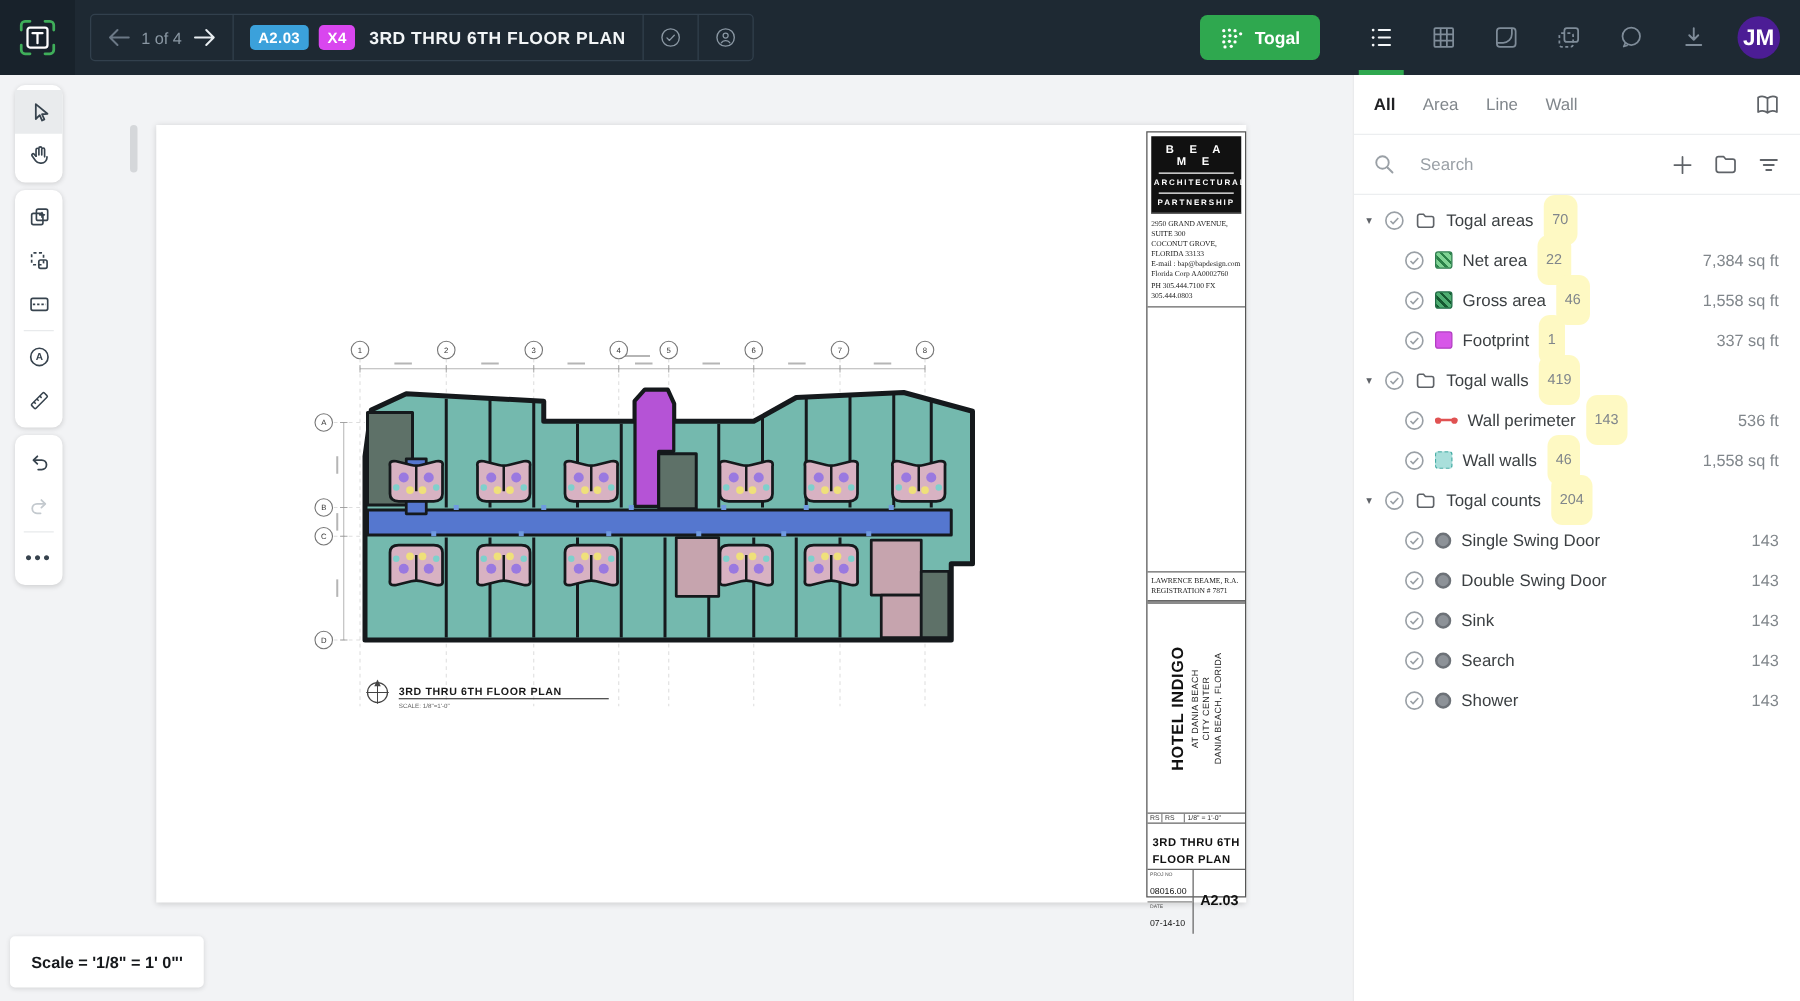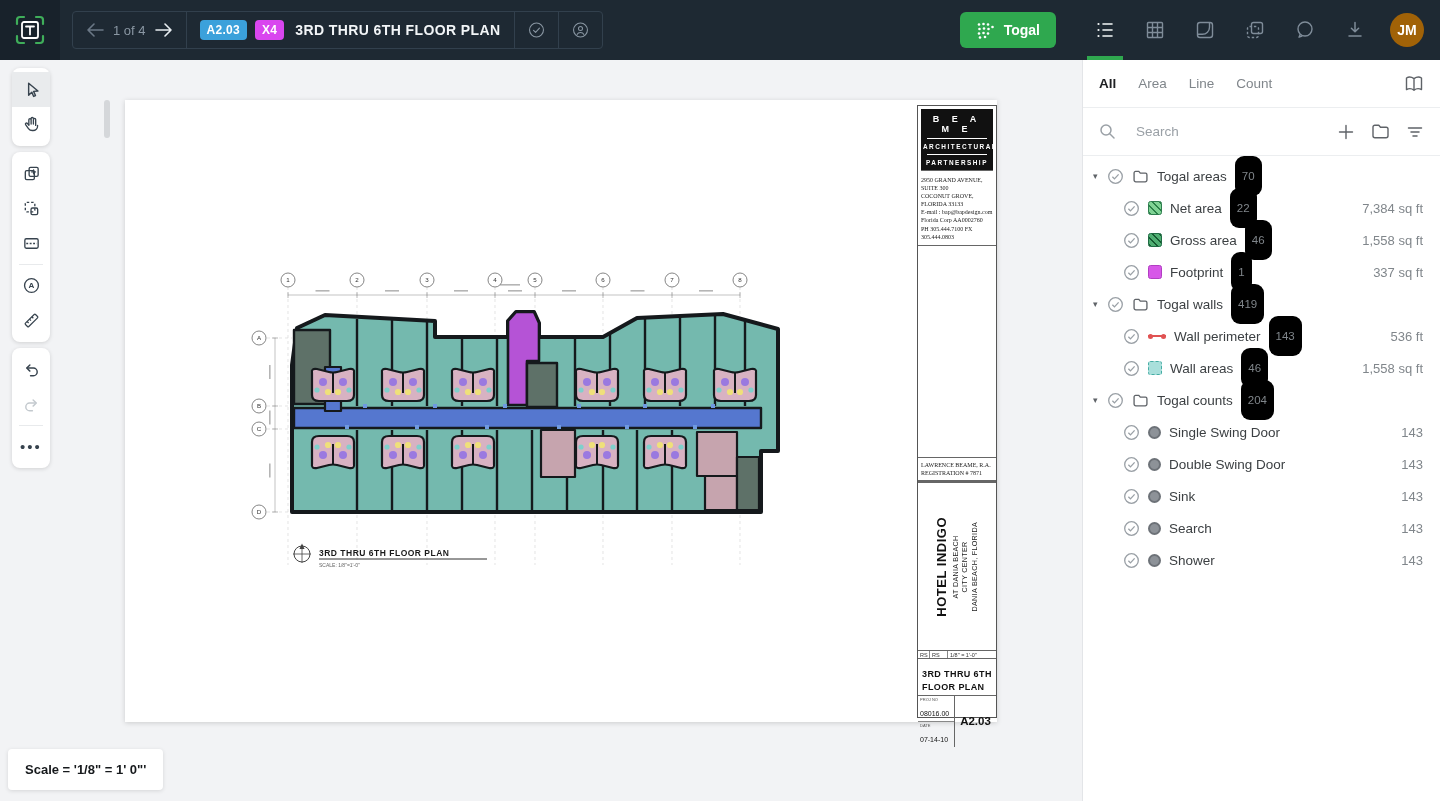--- a/index.html
+++ b/index.html
@@ -17,21 +17,21 @@
   .badge-sheet { background:#3ba1db; }
   .badge-mult { background:#d946ef; margin-left:8px; }
   .doc-title { color:#f2f5f7; font-size:14px; font-weight:bold; letter-spacing:.4px; margin-left:11px; white-space:nowrap; }
   .icon-cell { width:44px; justify-content:center; }
   .tb-right { margin-left:auto; display:flex; align-items:center; height:60px; }
   .togal-btn { background:#2fa84f; border:none; color:#fff; height:36px; border-radius:6px; display:flex; align-items:center; gap:9px; padding:0 16px; font-size:14px; font-weight:bold; font-family:inherit; cursor:pointer;text-align:center; }
   .tb-icons { display:flex; align-items:center; margin-left:24px; }
   .tb-icon { width:50px; height:60px; display:flex; align-items:center; justify-content:center; color:#7f8c99; position:relative; cursor:pointer; }
   .tb-icon.active { color:#f4f7f9; }
   .tb-icon.active::after { content:""; position:absolute; bottom:0; left:7px; width:36px; height:4px; background:#2fa84f; }
-  .avatar { width:34px; height:34px; border-radius:50%; background:#a16207; color:#fff; font-size:14px; font-weight:bold; display:flex; align-items:center; justify-content:center; margin:0 16px 0 10px; }
+  .avatar { width:34px; height:34px; border-radius:50%; background:#4c1d95; color:#fff; font-size:18px; font-weight:bold; display:flex; align-items:center; justify-content:center; margin:0 16px 0 10px; }
 
   
   .canvas { position:absolute; top:60px; left:0; width:1082px; height:741px; background:#f2f3f5; overflow:hidden; }
   .canvas-scroll-thumb { position:absolute; left:104px; top:40px; width:6px; height:38px; background:#d5d7da; border-radius:3px; }
   .page { position:absolute; left:125px; top:40px; width:872px; height:622px; background:#fff; box-shadow:0 1px 5px rgba(0,0,0,.16); }
 
   
   .tool-panel { position:absolute; left:12px; width:38px; background:#fff; border-radius:8px; box-shadow:0 1px 4px rgba(0,0,0,.14); padding:4px 0; z-index:30; }
   .tp1 { top:8px; } .tp2 { top:92px; } .tp3 { top:288px; }
   .tool-btn { width:38px; height:35px; display:flex; align-items:center; justify-content:center; color:#37434e; cursor:pointer; }
@@ -84,21 +84,21 @@
   .sr-icon { color:#5f6368; display:flex; margin-left:16px; cursor:pointer; }
   .mag { color:#9aa0a6; display:flex; }
   .tree { padding-top:4px; }
   .tree-section, .tree-row { height:32px; display:flex; align-items:center; font-size:13.5px; color:#3c4043; cursor:pointer; }
   .tree-section { padding-left:10px; }
   .tree-row { padding-left:40px; }
   .caret { width:14px; font-size:9px; color:#5f6368; }
   .ck { width:17px; height:17px; stroke:#9aa0a6; fill:none; stroke-width:1.4; flex:0 0 auto; }
   .fd { width:17px; height:17px; stroke:#5f6368; fill:none; stroke-width:1.4; margin-left:8px; flex:0 0 auto; }
   .tree .lbl { margin-left:8px; white-space:nowrap; }
-  .pill { margin-left:8px; background:#000000; color:#80868b; border-radius:9px; font-size:11.5px; padding:14px 7px; }
+  .pill { margin-left:8px; background:#fef9c3; color:#80868b; border-radius:9px; font-size:11.5px; padding:14px 7px; }
   .val { margin-left:auto; padding-right:17px; color:#80868b; font-size:13px; }
   .swatch { width:14px; height:14px; border-radius:2.5px; margin-left:8px; flex:0 0 auto; }
   .sw-net-area { background:#7fd394; background-image:repeating-linear-gradient(45deg, rgba(27,115,59,.85) 0 2px, transparent 2px 5px); border:1px solid #2e7d4f; }
   .sw-gross-area { background:#4fae72; background-image:repeating-linear-gradient(45deg, rgba(15,80,42,.9) 0 2px, transparent 2px 5px); border:1px solid #1f6b44; }
   .sw-footprint { background:#d757e8; border:1px solid #b13ec2; }
   .sw-wall-area { background:#a9dfdb; border:1px dashed #45aca4; }
   .sw-wall-centerline, .sw-wall-perimeter { width:18px; height:14px; border-radius:0; border:none; position:relative; background:none; }
   .sw-wall-centerline::before, .sw-wall-perimeter::before { content:""; position:absolute; left:0; right:0; top:6px; height:2px; background:#2eaa5e; }
   .sw-wall-centerline::after, .sw-wall-perimeter::after { content:""; position:absolute; top:4.5px; left:0; width:5px; height:5px; border-radius:50%; background:#2eaa5e; box-shadow:13px 0 0 #2eaa5e; }
   .sw-wall-perimeter::before { background:#e05252; }
@@ -530,21 +530,21 @@
 </div>
 
 <div class="scale-box">Scale = '1/8" = 1' 0"'</div>
 
 <div class="sidebar">
   <div class="tabs-row">
     <span id="tabs-host" style="display:flex;">
         <span class="tab active">All</span>
         <span class="tab">Area</span>
         <span class="tab">Line</span>
-        <span class="tab">Count</span>
+        <span class="tab">Wall</span>
       </span>
     <span class="book-btn">
       <svg class="ic" width="20" height="18" viewBox="0 0 20 18">
         <path d="M2.5 3 C5 1.4 8 2.2 10 3.6 C12 2.2 15 1.4 17.5 3 V14.6 C15 13.2 12 13.6 10 15.2 C8 13.6 5 13.2 2.5 14.6 Z M10 3.6 V15.2" fill="none" stroke="currentColor" stroke-width="1.4" stroke-linejoin="round"></path>
       </svg>
     </span>
   </div>
   <div class="search-row">
     <span class="mag">
       <svg class="ic" width="17" height="17" viewBox="0 0 17 17">
@@ -635,21 +635,21 @@
         <span class="lbl">Wall perimeter</span>
         <span class="pill">143</span>
         <span class="val">536 ft</span>
       </div>
       <div class="tree-row">
         <svg class="ck" viewBox="0 0 18 18">
           <circle cx="9" cy="9" r="7.2"></circle>
           <path d="M5.7 9.3 l2.2 2.2 4.4 -4.7"></path>
         </svg>
         <span class="swatch sw-wall-area"></span>
-        <span class="lbl">Wall areas</span>
+        <span class="lbl">Wall walls</span>
         <span class="pill">46</span>
         <span class="val">1,558 sq ft</span>
       </div>
       <div class="tree-section">
         <span class="caret">▾</span>
         <svg class="ck" viewBox="0 0 18 18">
           <circle cx="9" cy="9" r="7.2"></circle>
           <path d="M5.7 9.3 l2.2 2.2 4.4 -4.7"></path>
         </svg>
         <svg class="fd" viewBox="0 0 18 18">

